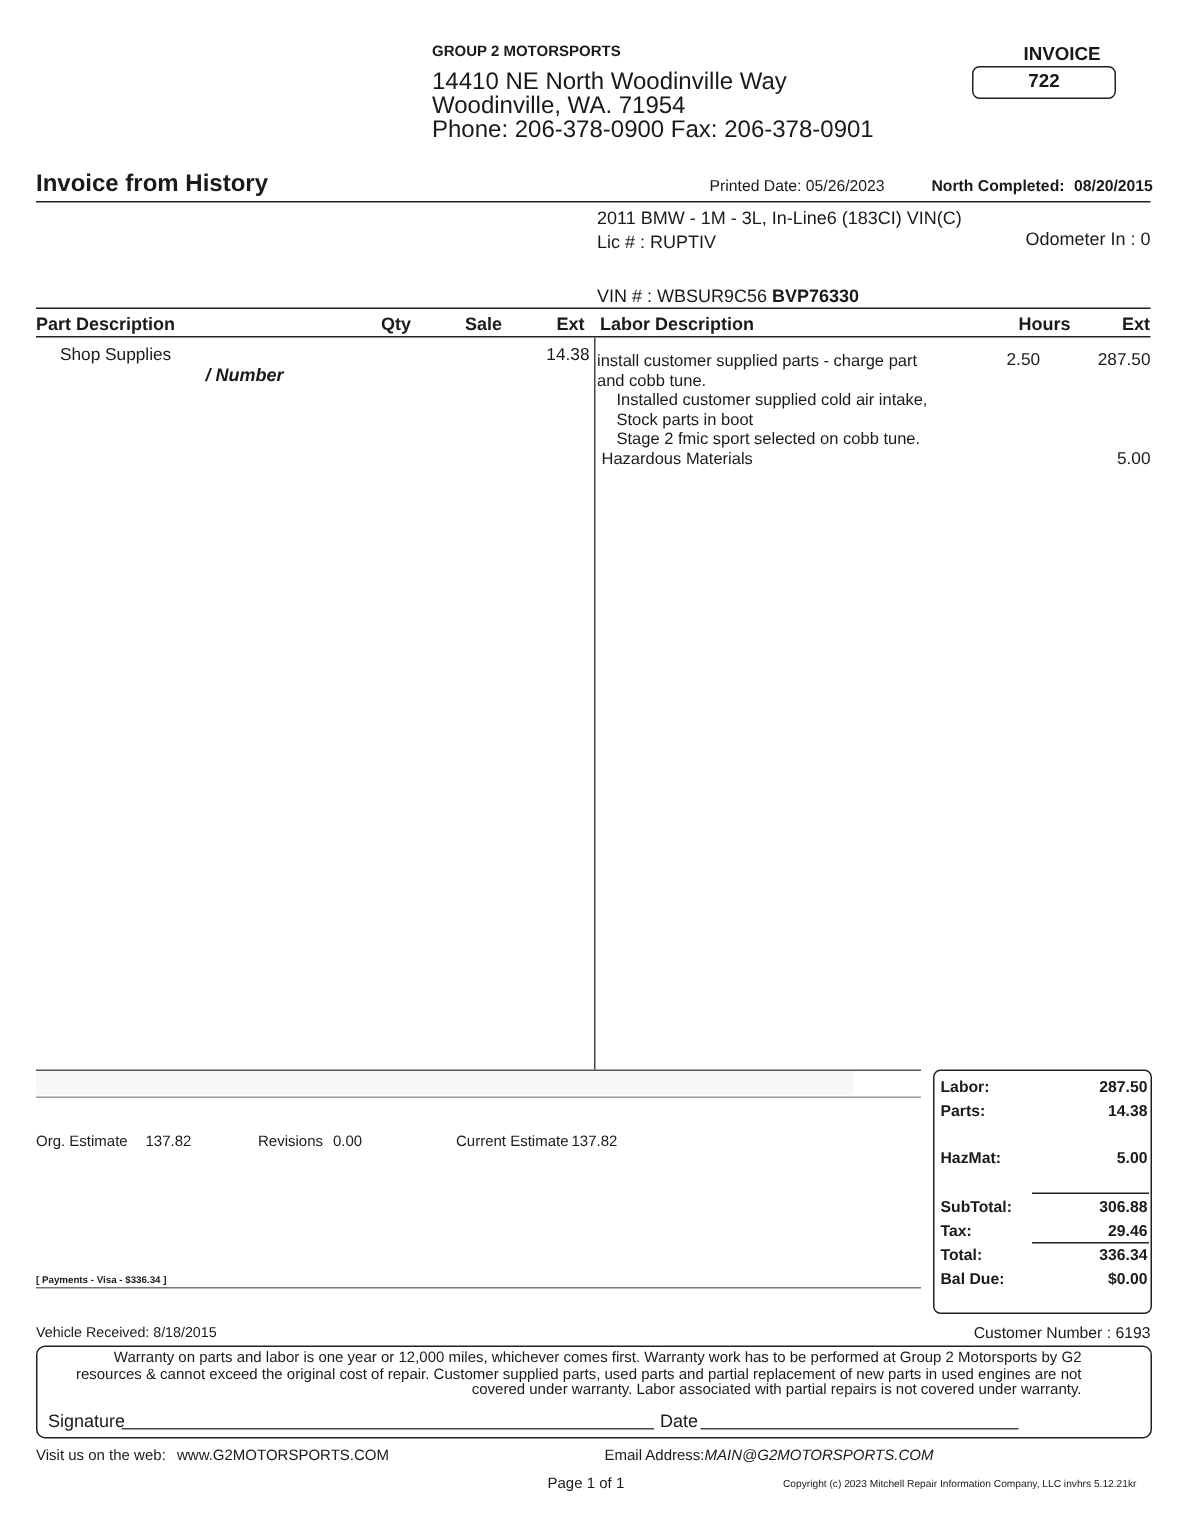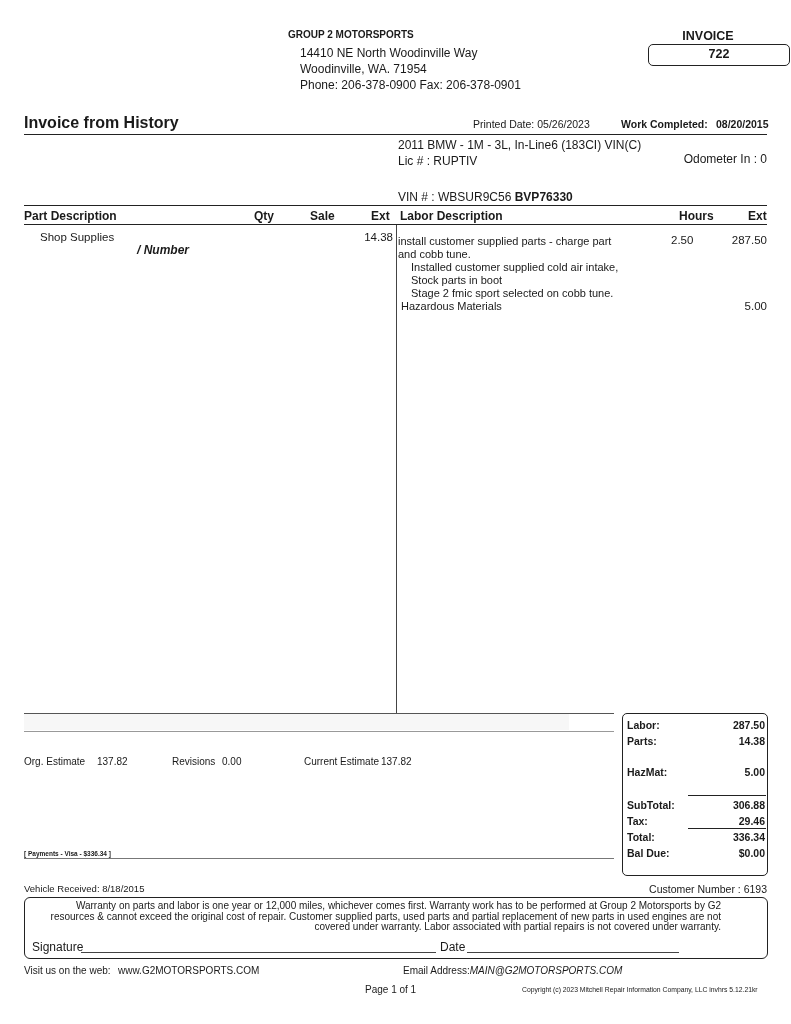--- a/index.html
+++ b/index.html
@@ -2,23 +2,23 @@
 <html><head>
 <meta charset="utf-8">
 <style>
   * { box-sizing: border-box; margin: 0; padding: 0; }
   html, body { width: 791px; height: 1024px; background: #ffffff; }
   body { position: relative; font-family: "Liberation Sans", sans-serif; color: #1a1a1a; overflow: hidden; }
   .abs { position: absolute; white-space: nowrap; }
 
   
   .company-name { left: 288px; top: 29px; font-size: 10px; font-weight: bold; }
-  .company-line { left: 300px; font-size: 12px; }
+  .company-line { left: 288px; font-size: 16px; }
   .invoice-label { left: 648px; top: 29px; width: 120px; text-align: center; font-size: 12.5px; font-weight: bold; }
-  .invoice-box { left: 648px; top: 44px; width: 142px; height: 22px; border: 1.5px solid #222; border-radius: 5px; text-align: center; font-size: 12.5px; font-weight: bold; line-height: 19px; }
+  .invoice-box { left: 648px; top: 44px; width: 96px; height: 22px; border: 1.5px solid #222; border-radius: 5px; text-align: center; font-size: 12.5px; font-weight: bold; line-height: 19px; }
 
   .doc-title { left: 24px; top: 114px; font-size: 16px; font-weight: bold; }
   .title-rule { left: 24px; top: 134px; width: 743px; height: 0; border-top: 1.5px solid #222; }
   .printed { left: 473px; top: 118px; font-size: 10.5px; }
   .work-completed-label { left: 621px; top: 118px; font-size: 10.5px; font-weight: bold; }
   .work-completed-value { left: 716px; top: 118px; font-size: 10.5px; font-weight: bold; }
 
   .veh-line { left: 398px; font-size: 12px; }
   .odometer { right: 24px; top: 152px; font-size: 12px; }
   .vin-bold { font-weight: bold; }
@@ -71,21 +71,21 @@
 <div class="abs company-name">GROUP 2 MOTORSPORTS</div>
 <div class="abs company-line" style="top:46px">14410 NE North Woodinville Way</div>
 <div class="abs company-line" style="top:62px">Woodinville, WA.  71954</div>
 <div class="abs company-line" style="top:78px">Phone: 206-378-0900   Fax: 206-378-0901</div>
 
 <div class="abs invoice-label">INVOICE</div>
 <div class="abs invoice-box">722</div>
 
 <div class="abs doc-title">Invoice from History</div>
 <div class="abs printed">Printed Date: 05/26/2023</div>
-<div class="abs work-completed-label">Work Completed:</div>
+<div class="abs work-completed-label">North Completed:</div>
 <div class="abs work-completed-value">08/20/2015</div>
 <div class="abs title-rule"></div>
 
 <div class="abs veh-line" style="top:138px">2011 BMW - 1M - 3L, In-Line6 (183CI) VIN(C)</div>
 <div class="abs veh-line" style="top:154px">Lic # : RUPTIV</div>
 <div class="abs odometer">Odometer In :  0</div>
 <div class="abs veh-line" style="top:190px"><span>VIN # :  WBSUR9C56 </span><span class="vin-bold">BVP76330</span></div>
 
 <div class="abs header-rule-top"></div>
 <div class="abs col-h" style="left:24px">Part Description</div>

